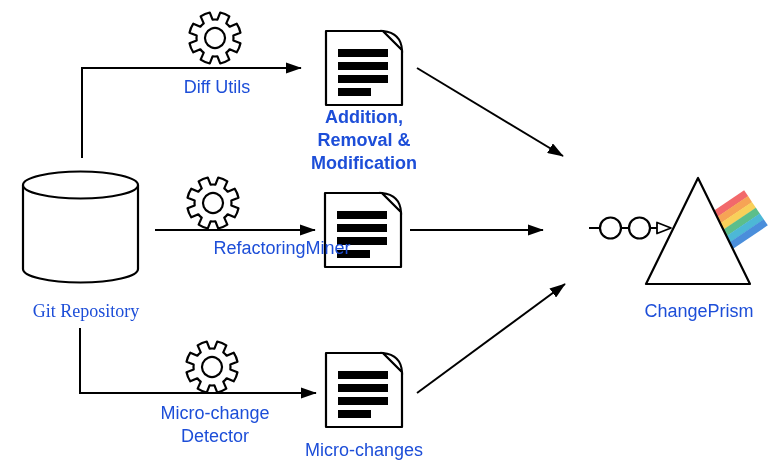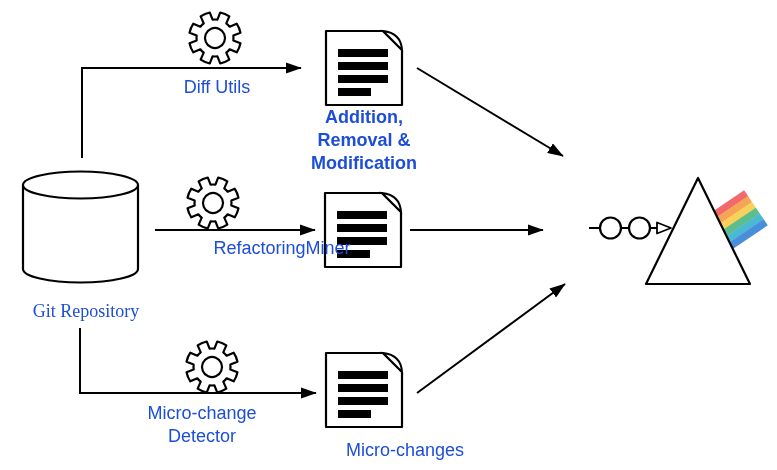--- a/index.html
+++ b/index.html
@@ -93,21 +93,22 @@
       <rect x="-16" y="35" width="62" height="7.3" fill="#4A8EDB"></rect>
     </g>
 
     <polygon points="698,178 646,284 750,284" fill="#fff" stroke="#000" stroke-width="2.2" stroke-linejoin="round"></polygon>
   </svg>
 
   <div class="label" style="left:86px;  top:300px;font-family:Liberation Serif, serif;">Git Repository</div>
 
   <div class="label" style="left:217px; top:76px;">Diff Utils</div>
   <div class="label" style="left:238px; top:237px;margin-left:44px;">RefactoringMiner</div>
-  <div class="label" style="left:202px; top:402px;">Micro-change
+  <div class="label" style="left:215px; top:402px;">Micro-change
 Detector</div>
 
   <div class="label" style="left:364px; top:106px;font-weight:bold;">Addition,
 Removal &amp;
 Modification</div>
-  <div class="label" style="left:364px; top:439px;margin-left:41px;">Micro-changes</div>
+  <div class="label" style="left:364px; top:439px;">Micro-changes</div>
 
+  <div class="label" style="left:699px; top:300px;">ChangePrism</div>
 </div>
 
 </body></html>

